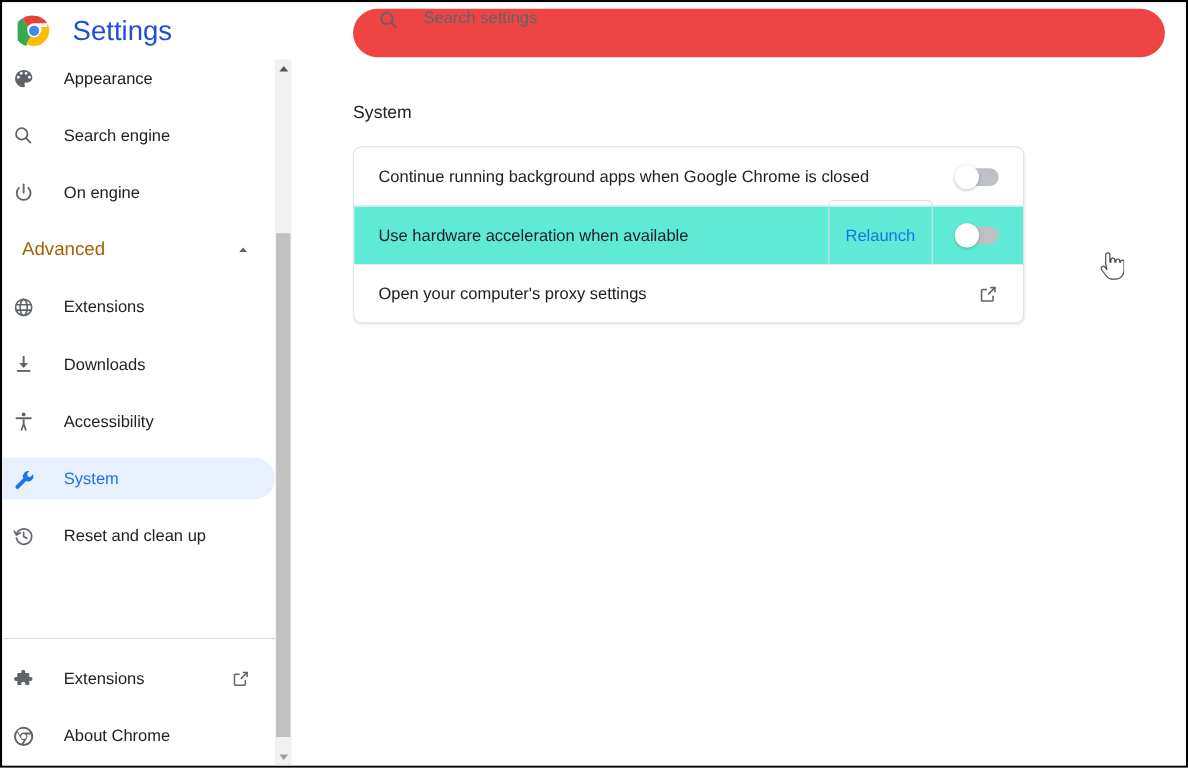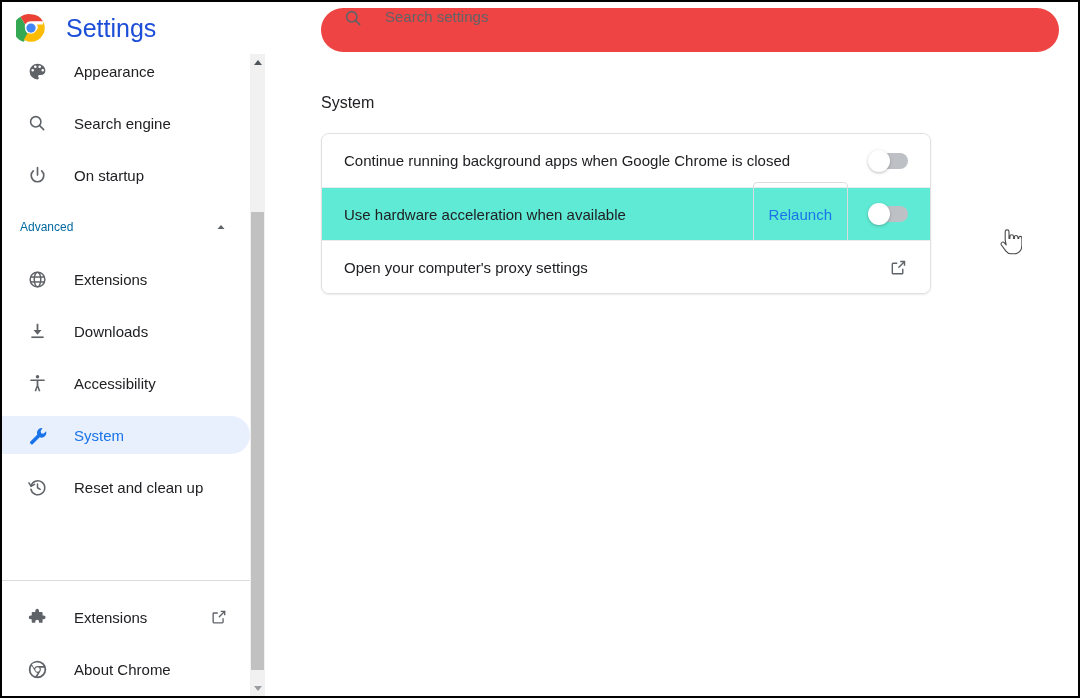--- a/index.html
+++ b/index.html
@@ -66,21 +66,21 @@
     top: 50px;
     width: 248px;
   }
 
   .nav-item {
     position: relative;
     display: flex;
     align-items: center;
     height: 38px;
     margin-bottom: 14px;
-    padding-left: 24px;
+    padding-left: 8px;
     border-radius: 0 19px 19px 0;
     cursor: pointer;
   }
 
   .nav-item.selected {
     background: #e8f0fe;
   }
 
   .nav-icon {
     width: 22px;
@@ -115,22 +115,22 @@
     position: relative;
     display: flex;
     align-items: center;
     height: 38px;
     margin-bottom: 14px;
     padding-left: 18px;
     cursor: pointer;
   }
 
   .section-header .sh-label {
-    font-size: 12px;
-    color: #0369a1;
+    font-size: 17px;
+    color: #a16207;
     white-space: nowrap;
   }
 
   .section-chevron {
     position: absolute;
     right: 22px;
     width: 14px;
     height: 14px;
     color: #5f6368;
   }
@@ -375,21 +375,21 @@
       </div>
 
 
       <div class="nav-item">
         <span class="nav-icon">
           <svg viewBox="0 0 24 24" width="21" height="21" fill="none" stroke="currentColor" stroke-width="1.9" stroke-linecap="round">
             <path d="M7.2 6.6a7.2 7.2 0 1 0 9.6 0"></path>
             <line x1="12" y1="3" x2="12" y2="11.5"></line>
           </svg>
         </span>
-        <span class="nav-label">On startup</span>
+        <span class="nav-label">On engine</span>
       </div>
 
       <div class="section-header">
         <span class="sh-label">Advanced</span>
         <span class="section-chevron">
           <svg viewBox="0 0 24 24" width="14" height="14" fill="currentColor">
             <path d="M12 8.5l6 7H6z"></path>
           </svg>
         </span>
       </div>

